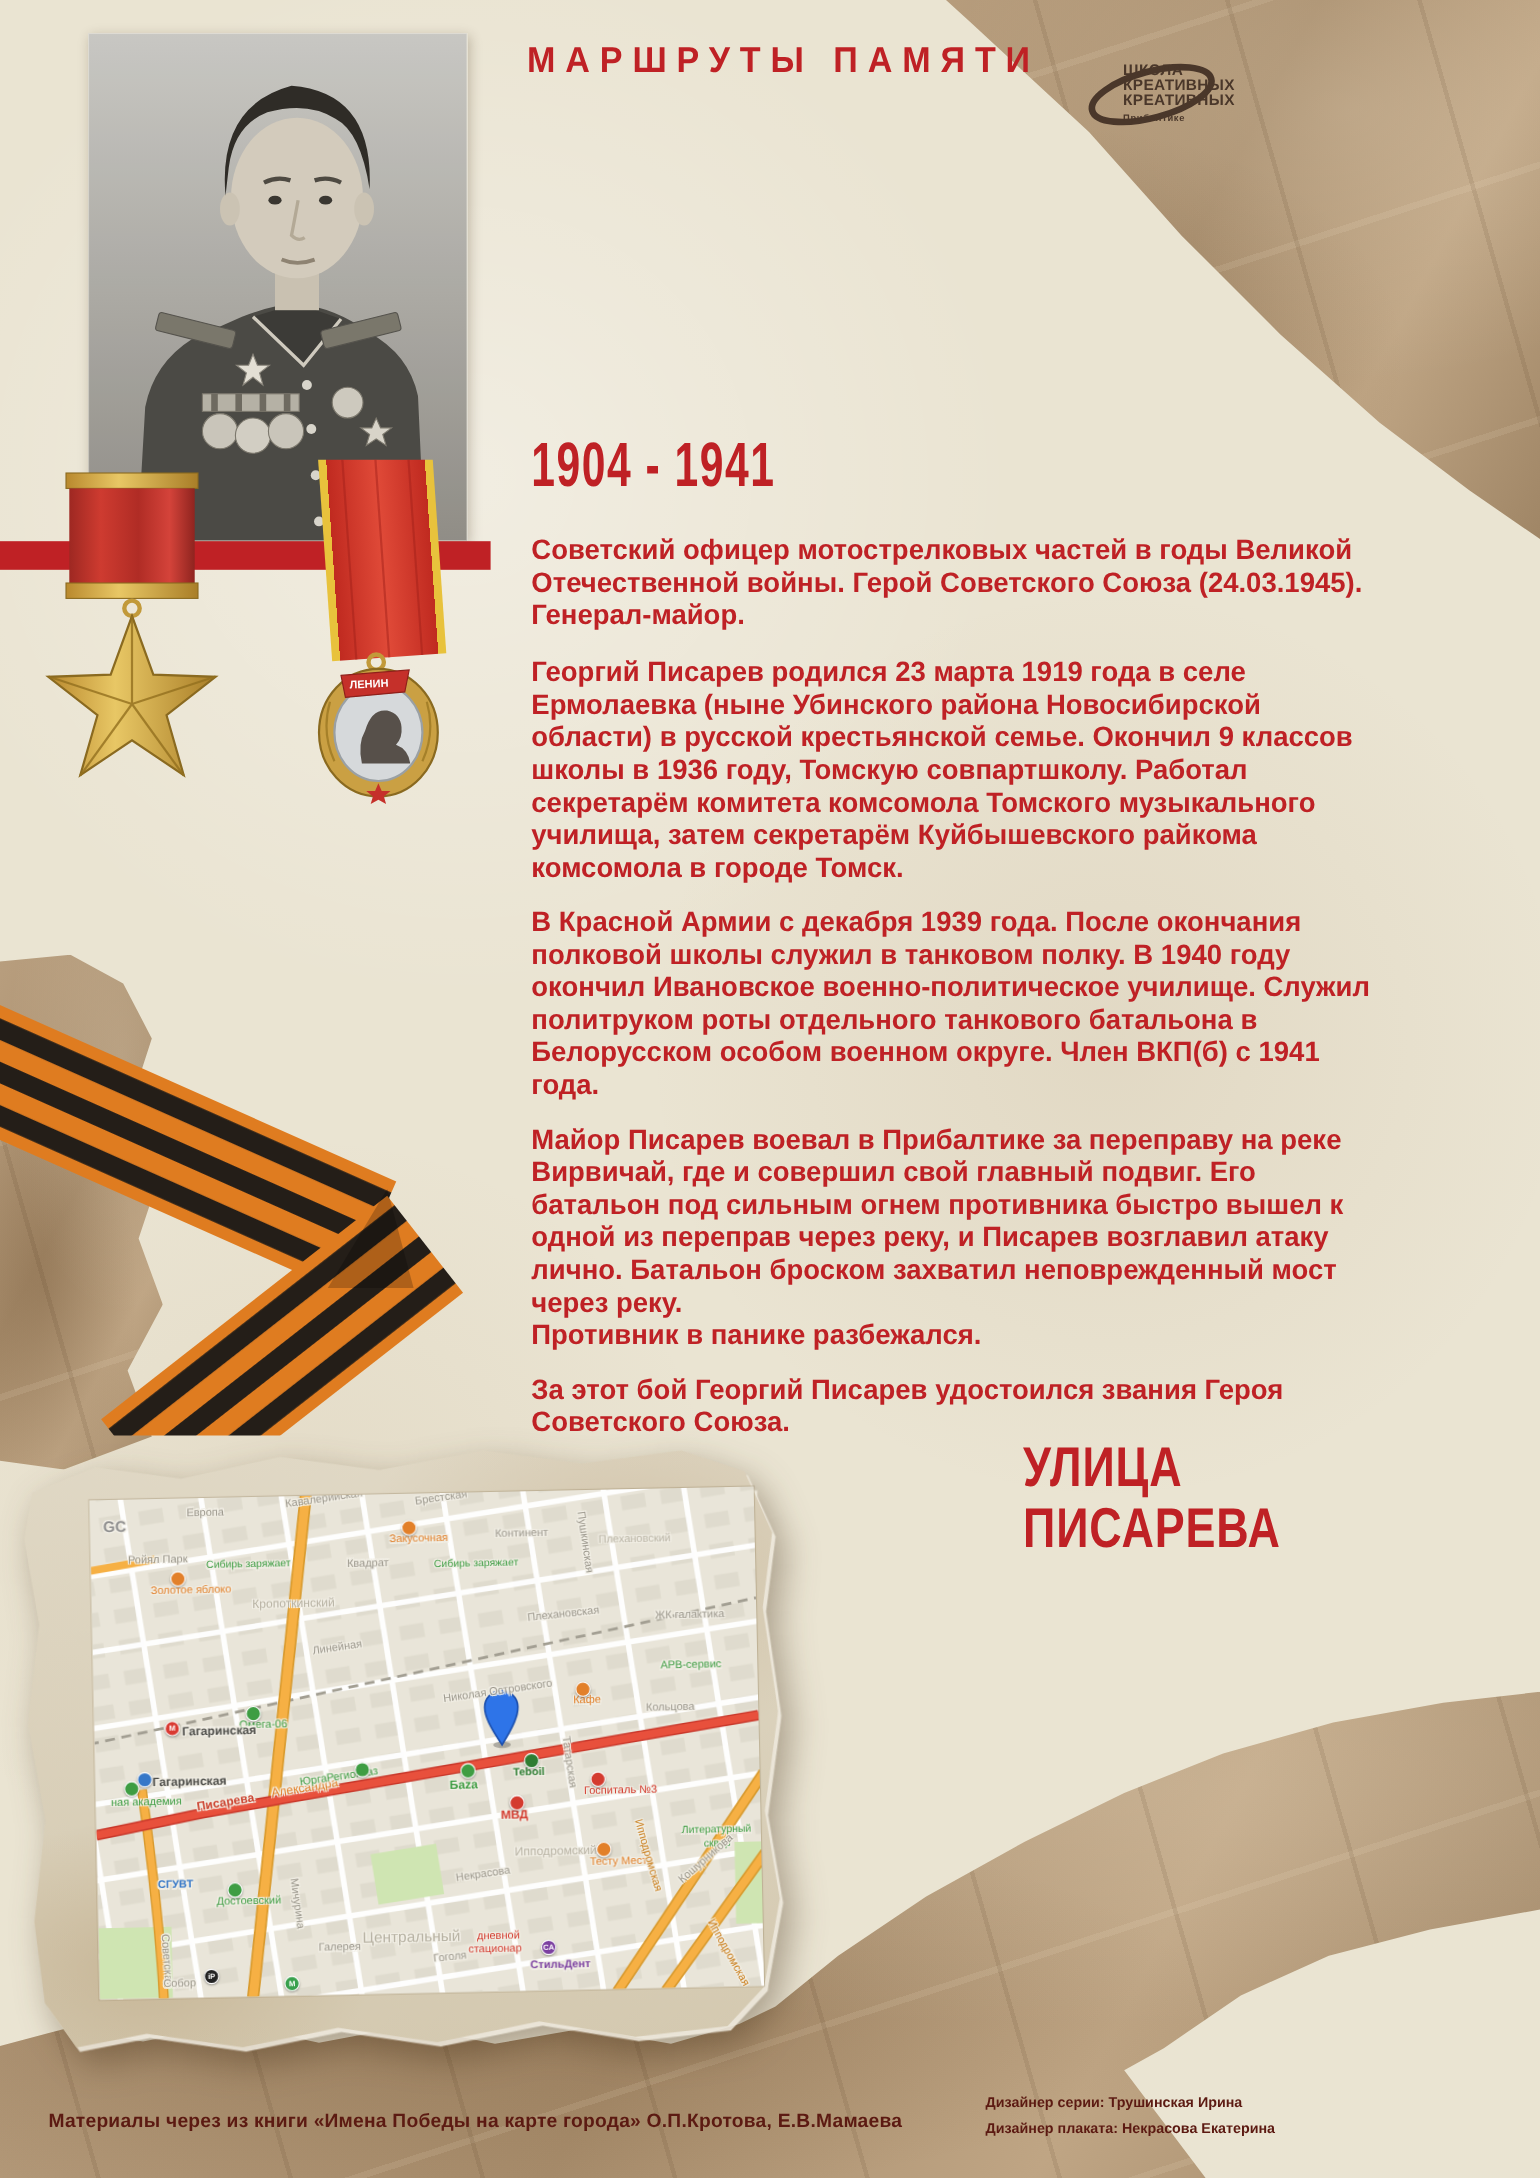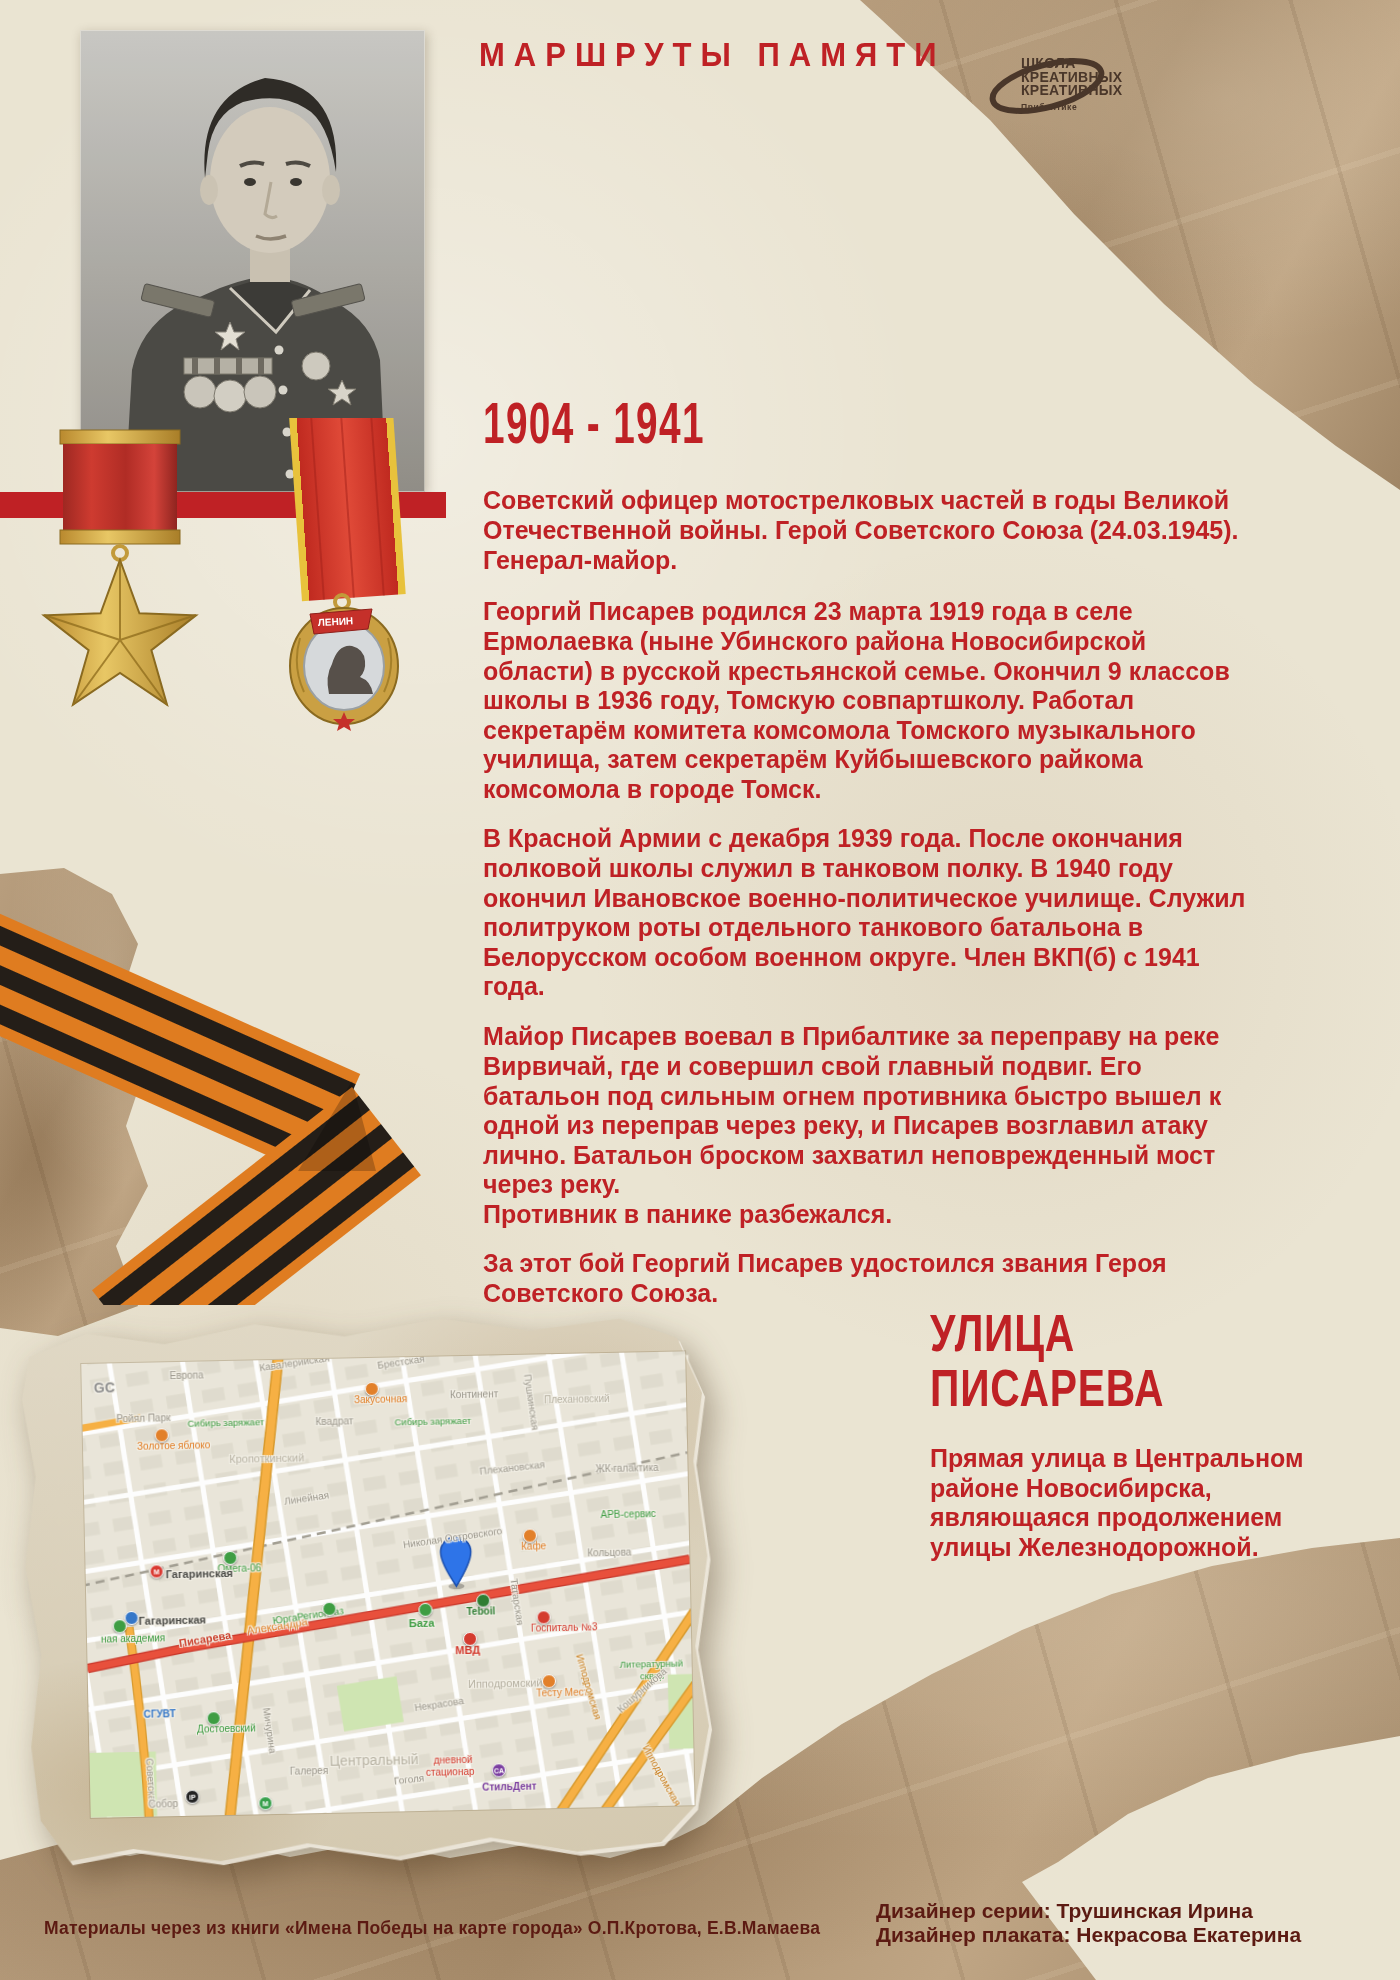--- a/index.html
+++ b/index.html
@@ -68,21 +68,21 @@
   .mlabel{position:absolute;font-weight:400;white-space:nowrap;transform-origin:left center;
     text-shadow:1px 1px 0 #f2efe6,-1px -1px 0 #f2efe6,1px -1px 0 #f2efe6,-1px 1px 0 #f2efe6,0 0 3px #f2efe6;}
   .mpoi{position:absolute;width:14px;height:14px;border-radius:50%;border:1.5px solid #fff;box-sizing:border-box;
     box-shadow:0 1px 2px rgba(0,0,0,.35);color:#fff;font-size:7px;font-weight:700;display:flex;align-items:center;justify-content:center;}
   
   .street-title{position:absolute;left:930px;top:1306px;font-size:51px;font-weight:700;line-height:55px;white-space:pre-line;transform:scaleX(.80);transform-origin:left top;letter-spacing:1px;}
   .street-desc{position:absolute;left:930px;top:1444px;font-size:25px;font-weight:700;line-height:29.5px;white-space:pre-line;}
   
   .credit{color:var(--credits-maroon,#5c1a12);font-weight:700;}
   .credit-src{position:absolute;left:44px;top:1918px;font-size:17.5px;letter-spacing:.2px;}
-  .credit-designers{position:absolute;left:876px;top:1899px;font-size:21px;line-height:23.5px;}
+  .credit-designers{position:absolute;left:896px;top:1899px;font-size:13px;line-height:23.5px;}
 </style>
 </head>
 <body>
 
 <div class="poster">
 
   <div class="kraft kraft-tr"></div>
   <div class="kraft kraft-left"></div>
   <div class="kraft kraft-bottom"></div>
 
@@ -384,24 +384,20 @@
           <div class="mpoi" style="left: 454px; top: 320px; background: rgb(226, 128, 42);"></div>
           <div class="mpoi" style="left: 438px; top: 174px; background: rgb(226, 128, 42);"></div>
           <div class="mpoi" style="left: 283px; top: 24px; background: rgb(226, 128, 42);"></div>
           <div class="mpoi" style="left: 72px; top: 66px; background: rgb(226, 128, 42);"></div>
         </div>
     </div>
   </div>
 
   <div class="street-title red">УЛИЦА
 ПИСАРЕВА</div>
-  <div class="street-desc red">Прямая улица в Центральном
-районе Новосибирска,
-являющаяся продолжением
-улицы Железнодорожной.</div>
 
   <div class="credit credit-src">Материалы через из книги «Имена Победы на карте города» О.П.Кротова, Е.В.Мамаева</div>
   <div class="credit credit-designers">
     <div>Дизайнер серии: Трушинская Ирина</div>
     <div>Дизайнер плаката: Некрасова Екатерина</div>
   </div>
 
 </div>
 
 </body></html>

